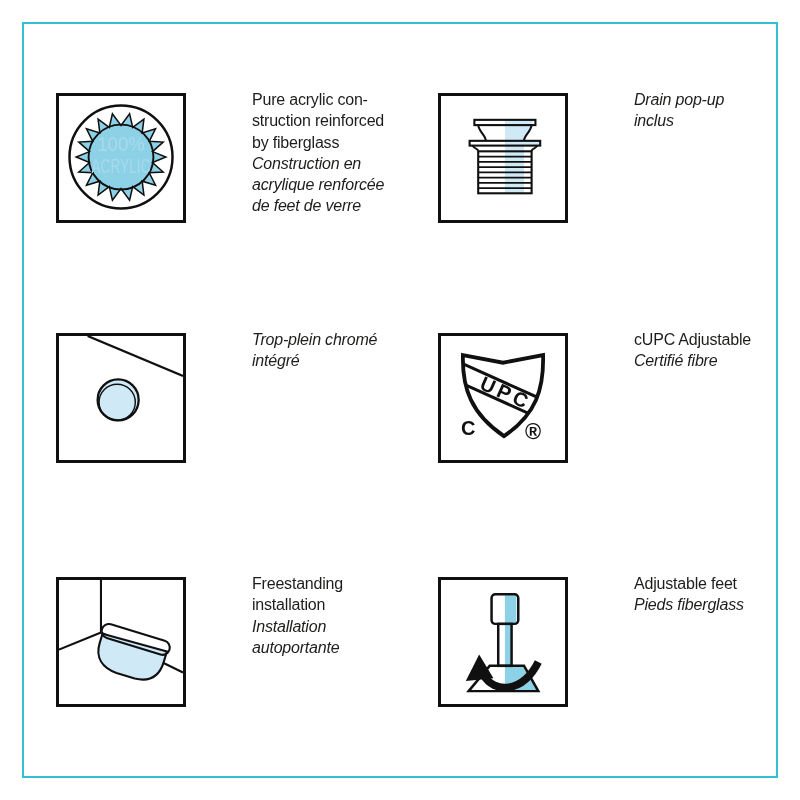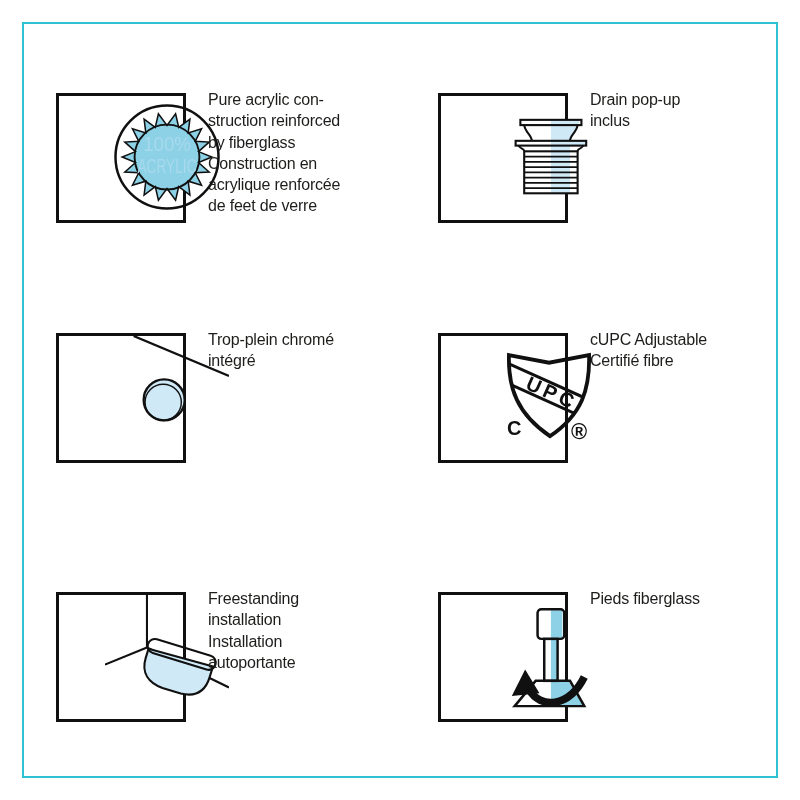--- a/index.html
+++ b/index.html
@@ -8,32 +8,32 @@
     font-family:"Liberation Sans", sans-serif;
     color:var(--text_color,#1d1d1b);
     overflow:hidden;
   }
   .frame {
     position:absolute; left:22px; top:22px; width:752px; height:752px;
     border:2px solid var(--frame_teal,#2fc2d1);
   }
   .cell { position:absolute; display:flex; align-items:flex-start; }
   .c1 { left:56px; }  .c2 { left:438px; }
-  .r1 { top:93px; }   .r2 { top:333px; } .r3 { top:592px; }
+  .r1 { top:93px; }   .r2 { top:333px; } .r3 { top:577px; }
   .icon-box {
     width:130px; height:130px; box-sizing:border-box;
-    border:3px solid var(--line,#101010); background:#fff; flex:0 0 auto;padding-left:46px;
+    border:3px solid var(--line,#101010); background:#fff; flex:0 0 auto;
   }
   .icon-box svg { display:block; width:124px; height:124px; }
   .text-block {
     margin-left:22px; margin-top:-4px; width:195px;
     font-size:16px; line-height:21.3px; letter-spacing:-0.2px;
   }
-  .en, .fr { white-space:pre-line; }
-  .fr { }
+  .en, .fr { white-space:pre-line;margin-left:44px; }
+  .fr { font-style:italic; }
   .ln { stroke:var(--line,#101010); fill:none; }
   .blue-l { fill:var(--blue_light,#cfe9f7); }
   .blue-m { fill:var(--blue_medium,#8cd1e6); }
   .badge-txt { fill:var(--badge_text_blue,#a8d9ed); }
   .shield-txt { fill:var(--line,#101010); font-weight:bold; }
 </style>
 </head>
 <body>
 
 <div class="frame"></div>
@@ -154,15 +154,16 @@
     <svg viewBox="0 0 130 130">
       <path class="blue-m" d="M67,16 L79,16 L79,46 L74,46 L74,90 L85,90 L101,116 L67,116 Z"></path>
       <rect class="ln" x="53" y="15" width="28" height="31" rx="4" stroke-width="2.6"></rect>
       <rect class="ln" x="60" y="46" width="14" height="44" stroke-width="2.6"></rect>
       <path class="ln" stroke-width="2.6" d="M51,90 L87,90 L102,116.5 L29,116.5 Z"></path>
       <path class="ln" stroke-width="8" d="M44,99 C56,120 86,118 102,86"></path>
       <polygon fill="#101010" points="40,78 26,106 55,103"></polygon>
     </svg>
   </div>
   <div class="text-block">
+    <div class="en">Adjustable feet</div>
     <div class="fr">Pieds fiberglass</div>
   </div>
 </div>
 
 </body></html>

